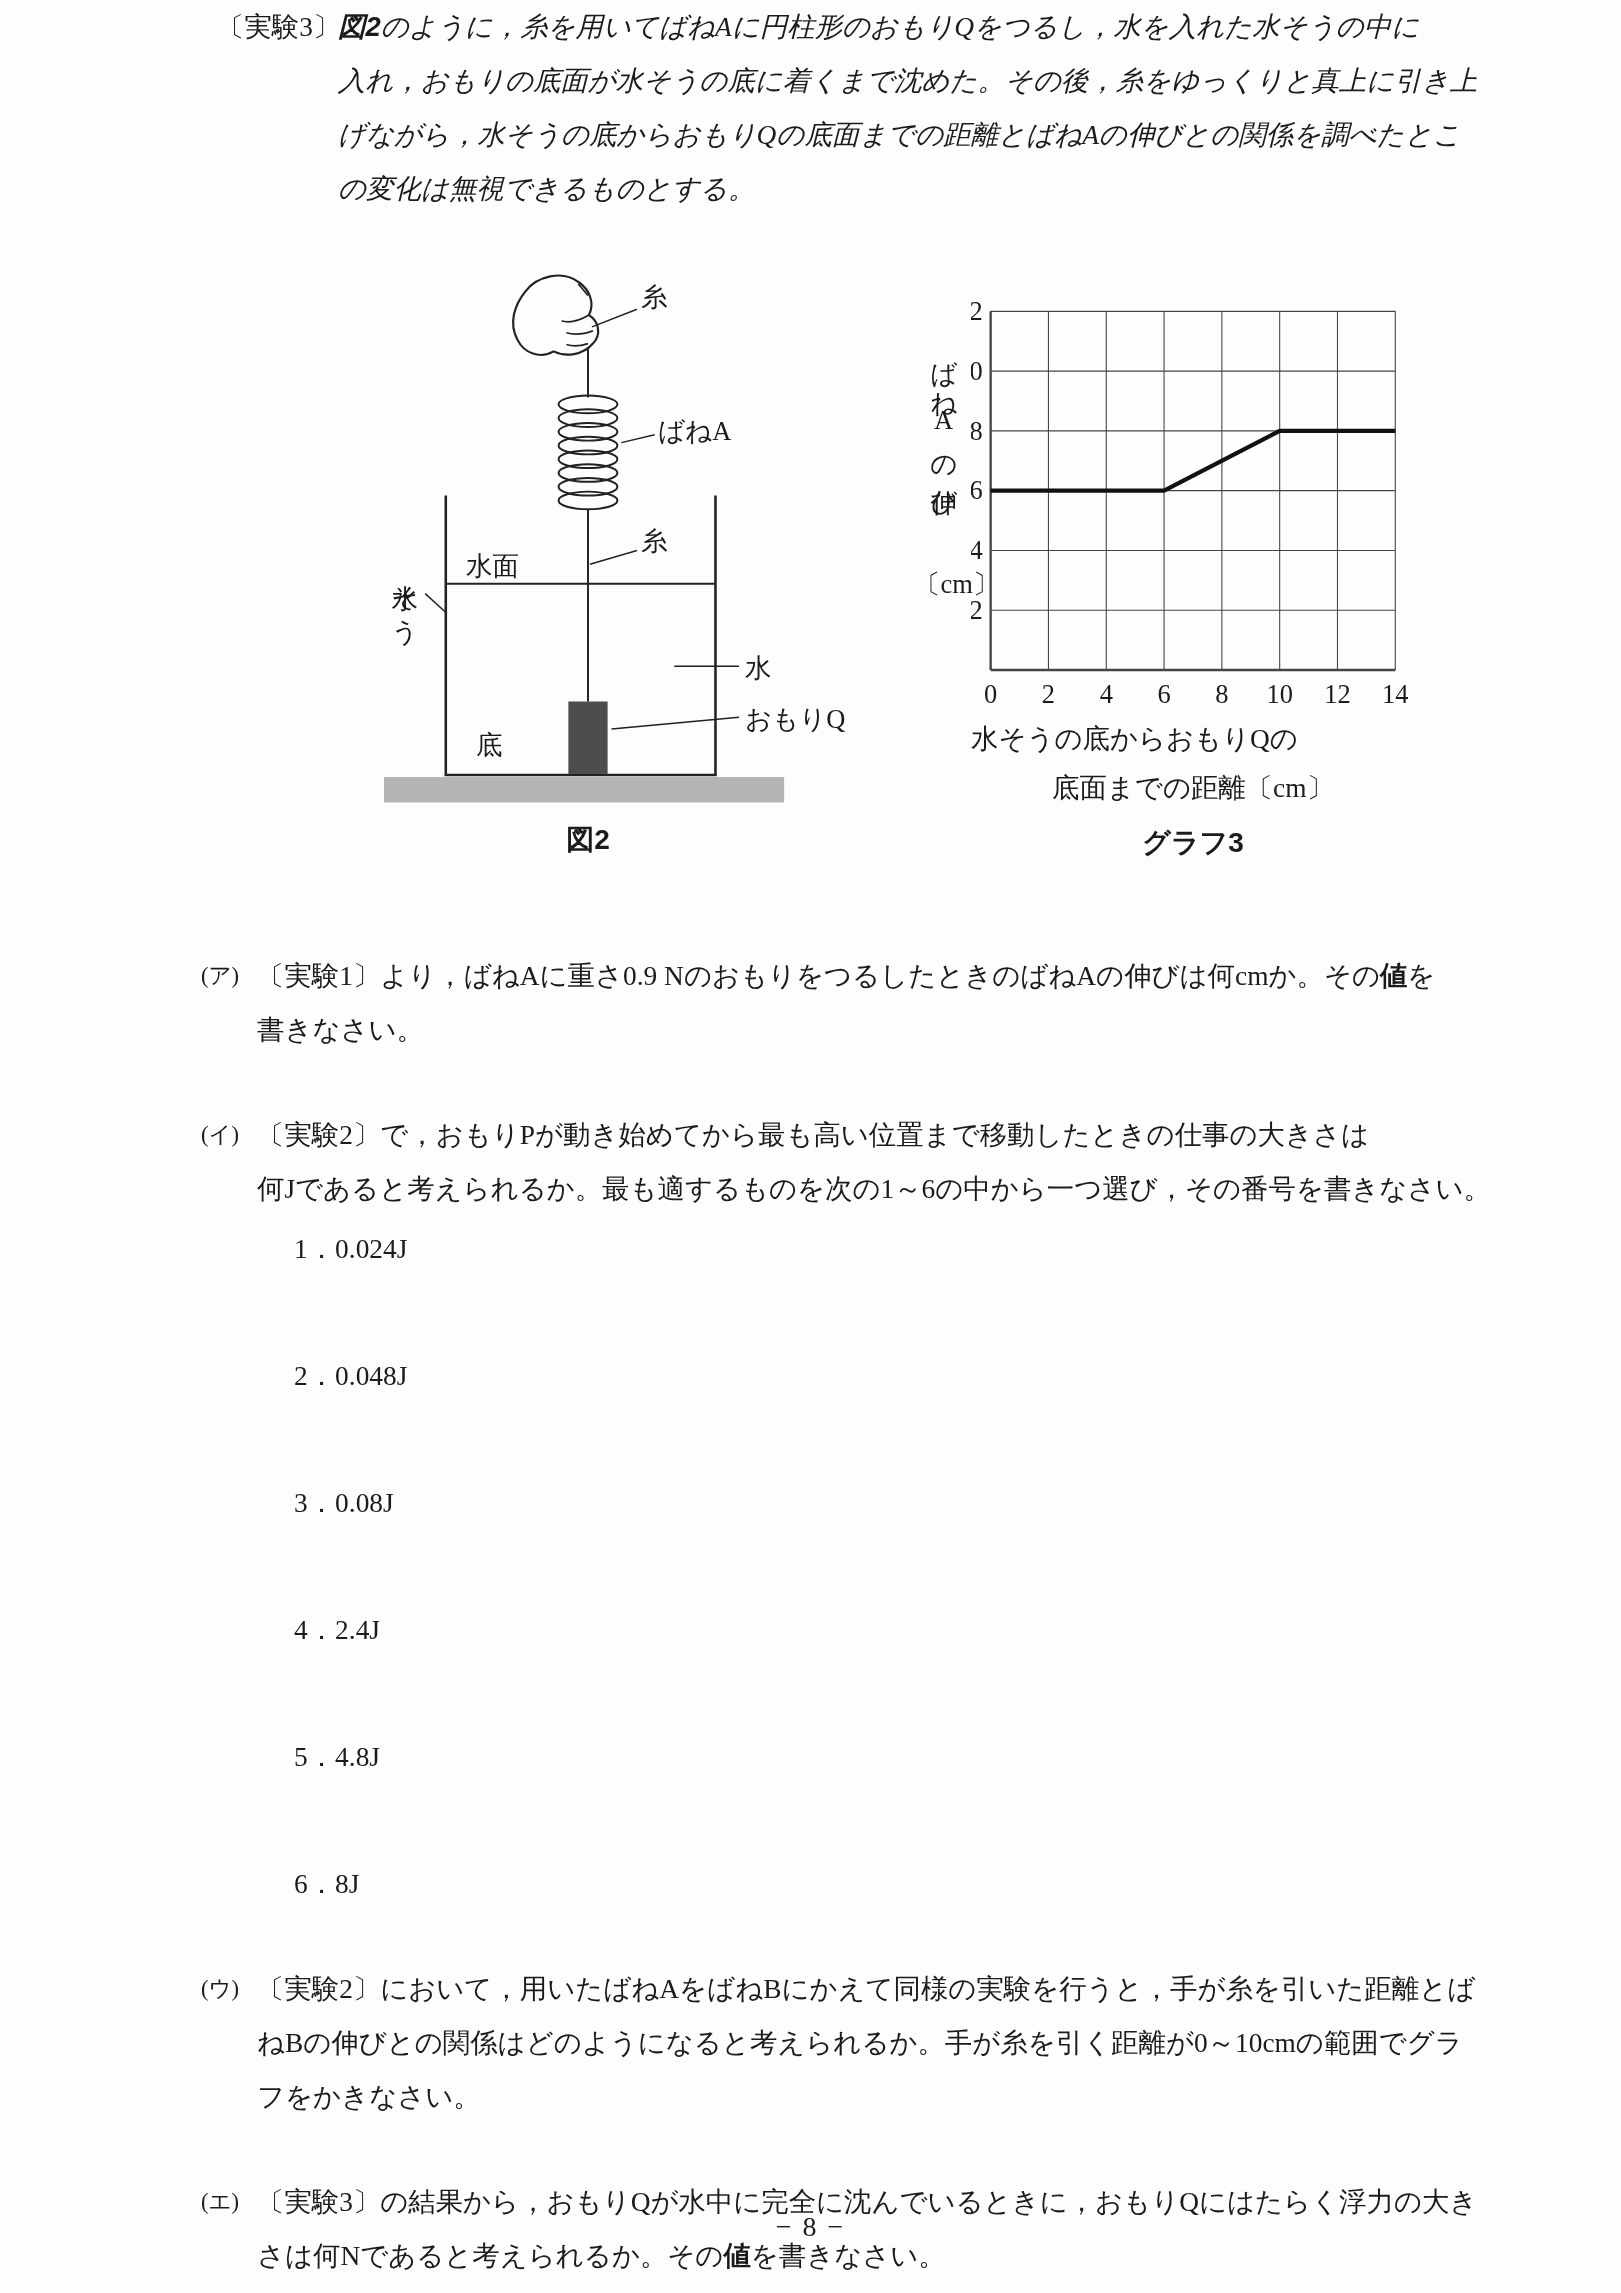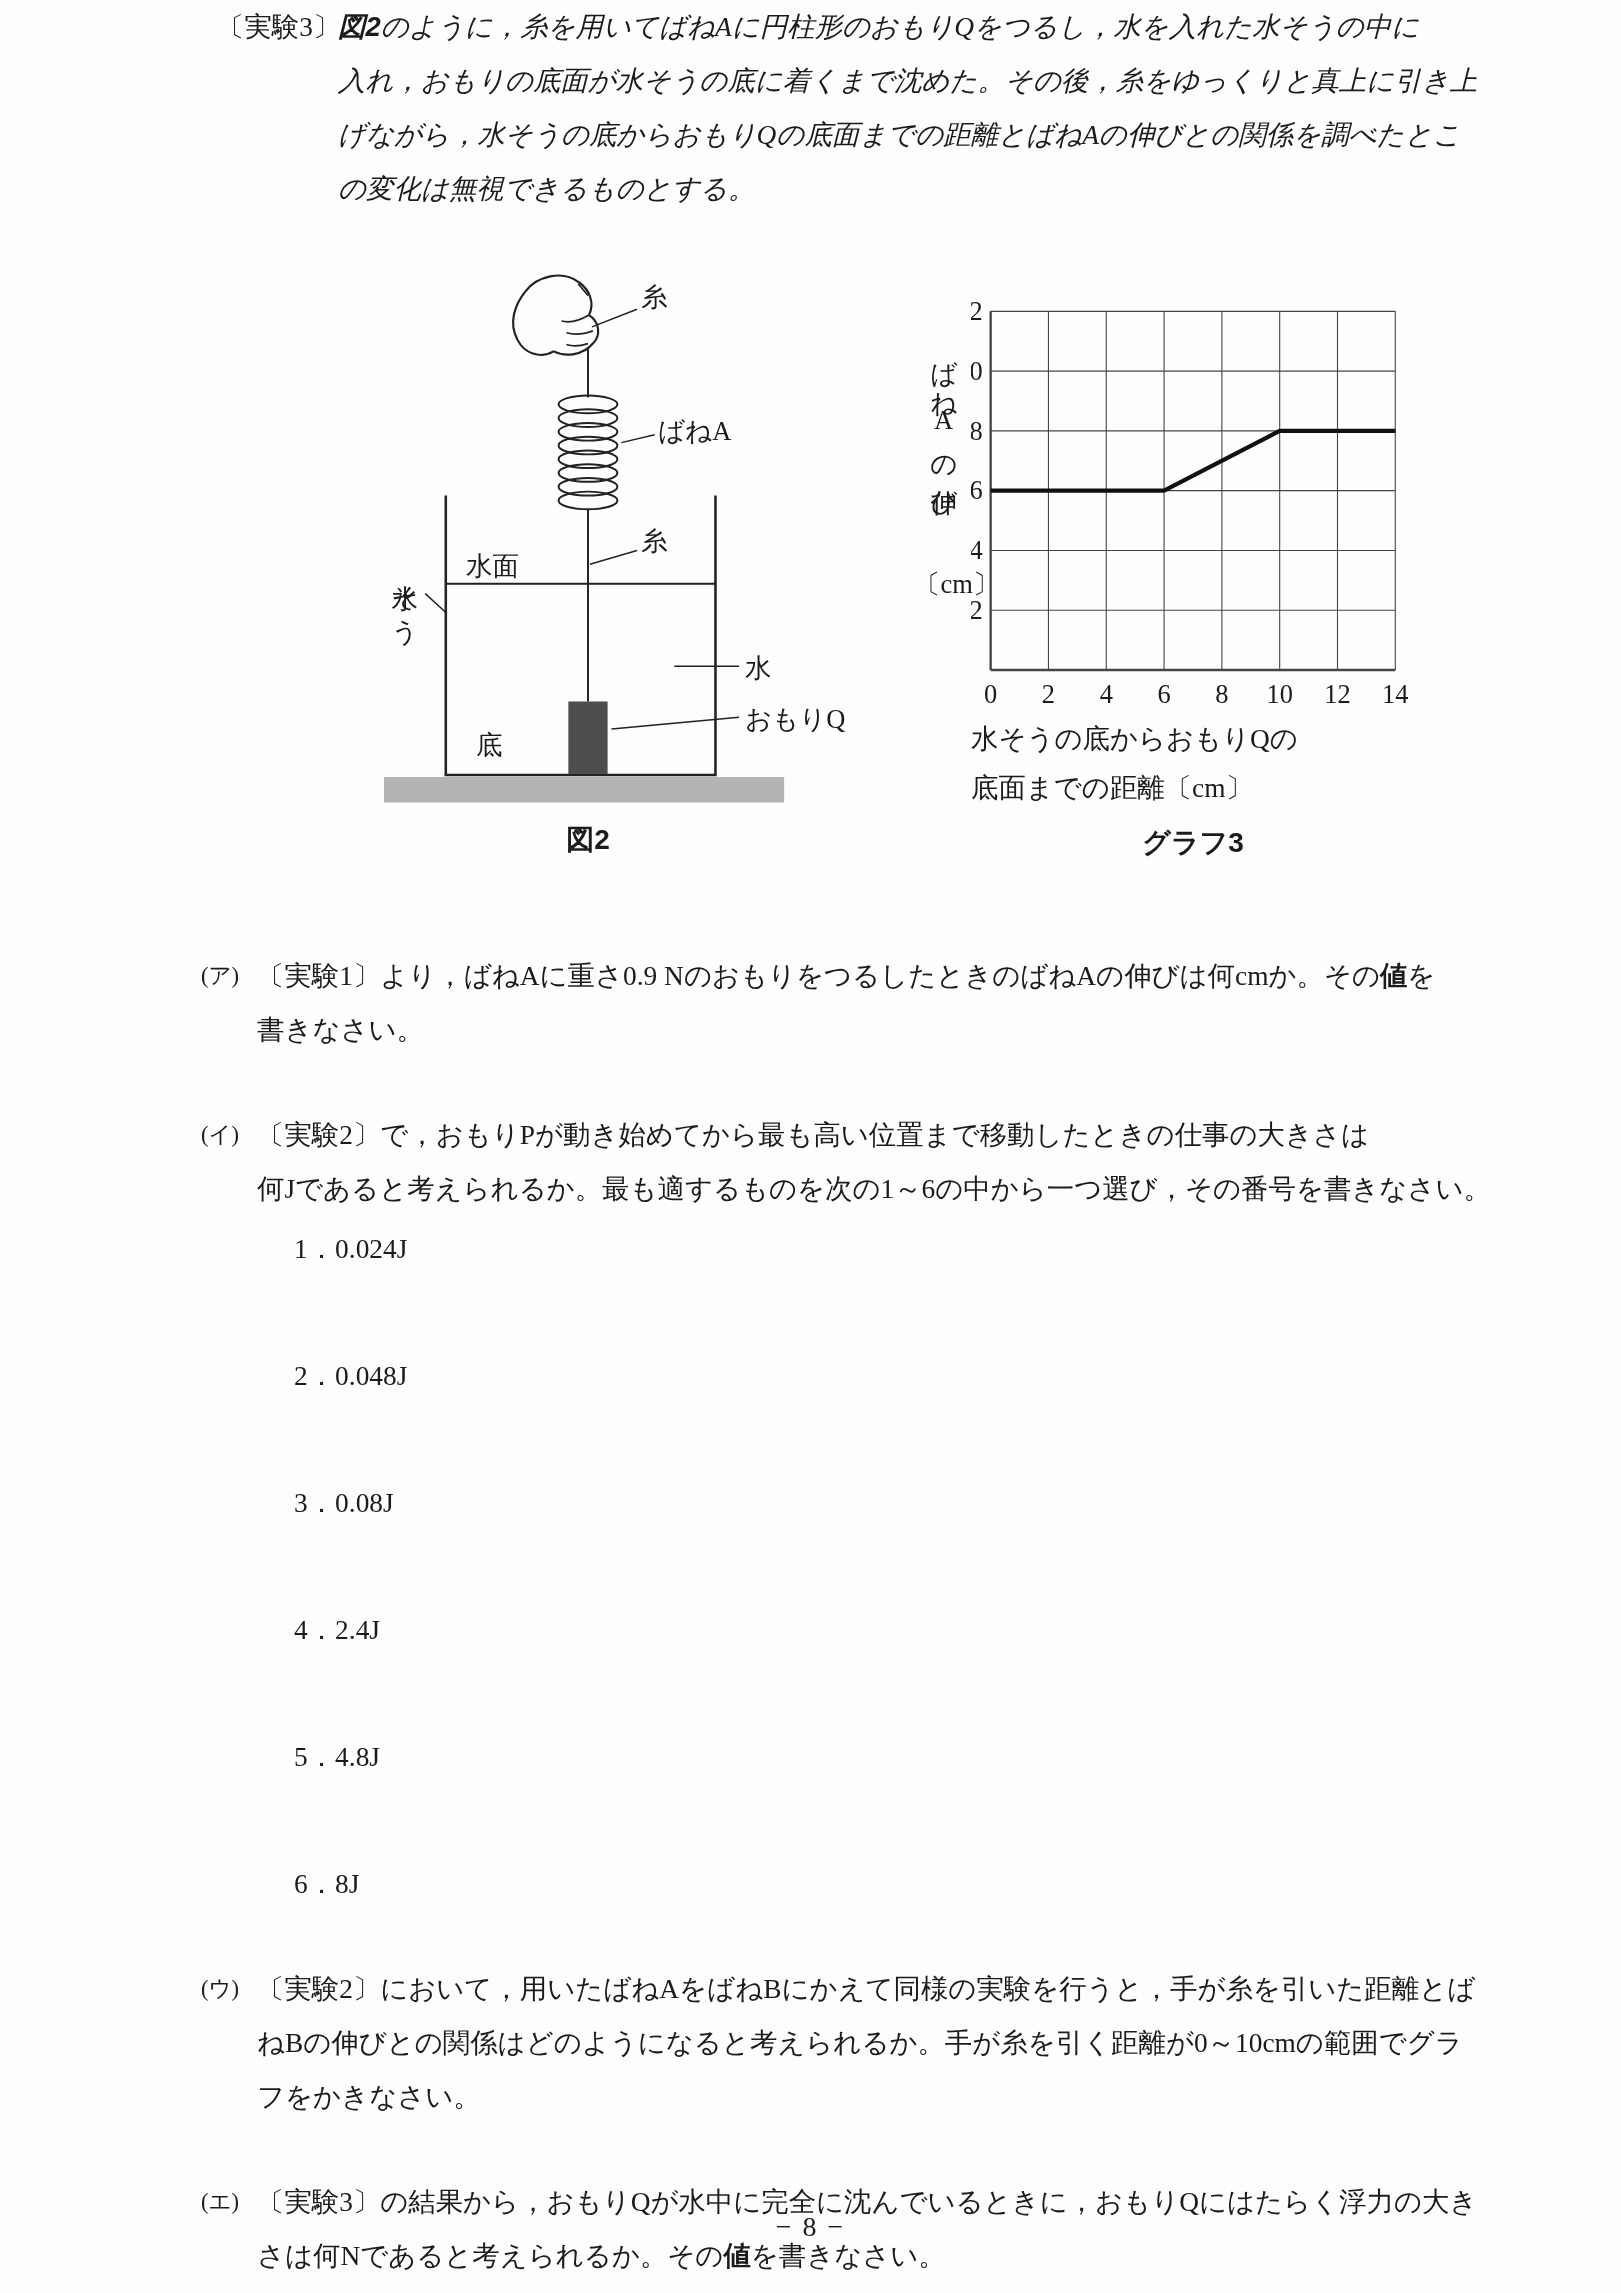--- a/index.html
+++ b/index.html
@@ -19,21 +19,21 @@
   .fig-label { position:absolute; font-size:26.5px; line-height:29px; white-space:nowrap; }
   .fig-label.vert { writing-mode:vertical-rl; text-orientation:upright; letter-spacing:2.9px; }
   .fig-caption { position:absolute; font-family:"Liberation Sans","DejaVu Sans",sans-serif; font-weight:700; font-size:28px; text-align:center; }
 
   .graph { position:absolute; left:912px; top:24.5px; width:529px; height:627px; }
   .graph svg { position:absolute; left:59px; top:0; }
   .graph svg text { font-family:"Liberation Serif","DejaVu Serif",serif; font-size:27px; fill:#1b1b1b; }
   .g-ylab { position:absolute; left:13.7px; top:61px; writing-mode:vertical-rl; text-orientation:upright; font-size:26.5px; letter-spacing:2px; }
   .g-yunit { position:absolute; left:2px; top:286px; font-size:26.5px; }
   .g-xlab1 { position:absolute; left:59px; top:441px; width:444px; text-align:left; font-size:27.4px; }
-  .g-xlab2 { position:absolute; left:59px; top:490px; width:444px; text-align:left; font-size:27.4px; }
+  .g-xlab2 { position:absolute; left:59px; top:490px; width:444px; text-align:center; font-size:27.4px; }
   .g-cap { left:59px; top:544px; width:444px; }
   .f2-cap { left:0; top:551px; width:412px; }
 
   
   .questions { margin:7.8px 137px 0 201px; }
   .q { position:relative; padding-left:56px; margin-bottom:51px; font-size:27.4px; line-height:54px; }
   .q-marker { position:absolute; left:0; top:0; font-size:22.5px; line-height:54px; }
   .q-line { white-space:nowrap; }
   .q-options { display:flex; gap:73px; margin-left:37px; margin-top:5.9px; white-space:nowrap;flex-direction:column; }
 

